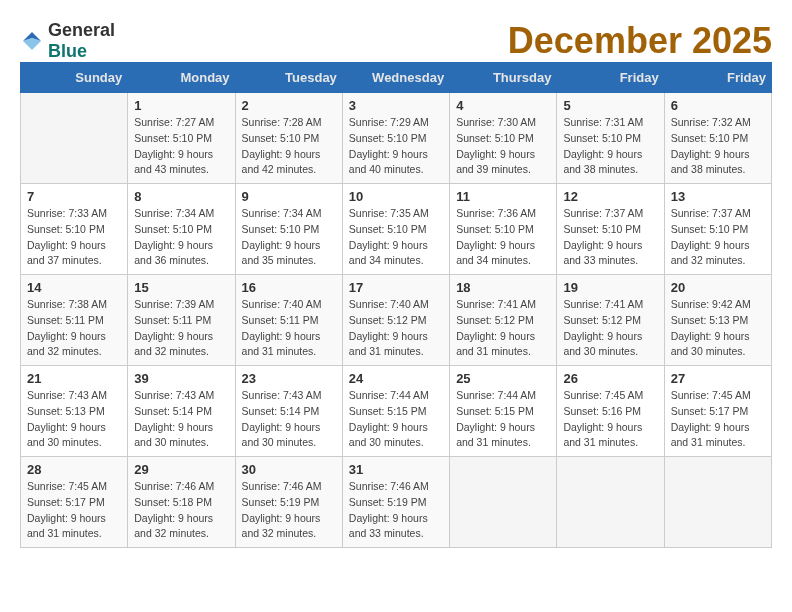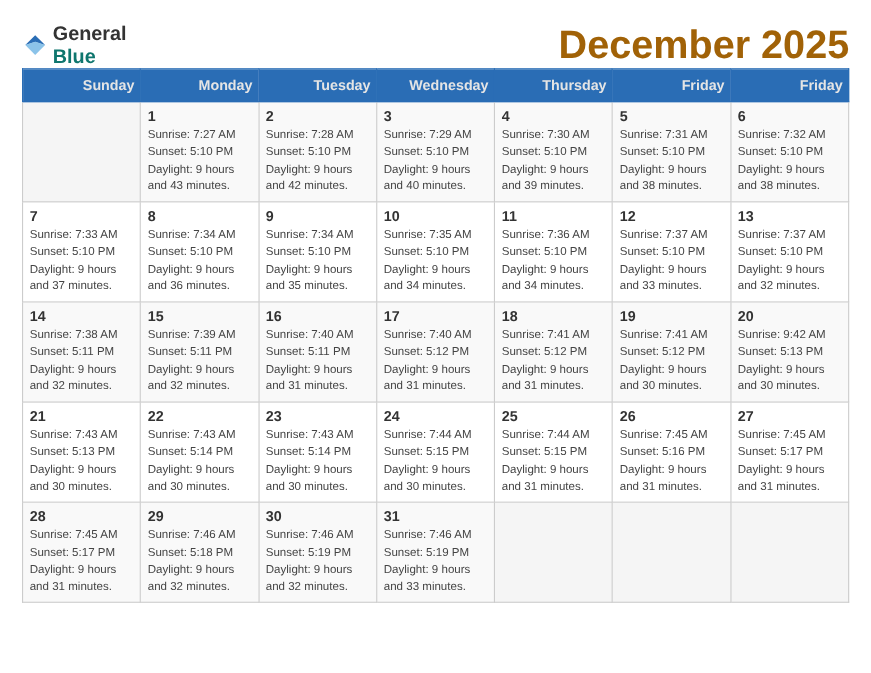--- a/index.html
+++ b/index.html
@@ -292,21 +292,21 @@
       <tr>
         <td>
           <span class="day-number">21</span>
         <div class="day-info">
           <span>Sunrise: 7:43 AM</span><br>
           <span>Sunset: 5:13 PM</span><br>
           <span>Daylight: 9 hours and 30 minutes.</span>
         </div>
         </td>
         <td>
-          <span class="day-number">22</span>
+          <span class="day-number">39</span>
         <div class="day-info">
           <span>Sunrise: 7:43 AM</span><br>
           <span>Sunset: 5:14 PM</span><br>
           <span>Daylight: 9 hours and 30 minutes.</span>
         </div>
         </td>
         <td>
           <span class="day-number">23</span>
         <div class="day-info">
           <span>Sunrise: 7:43 AM</span><br>

